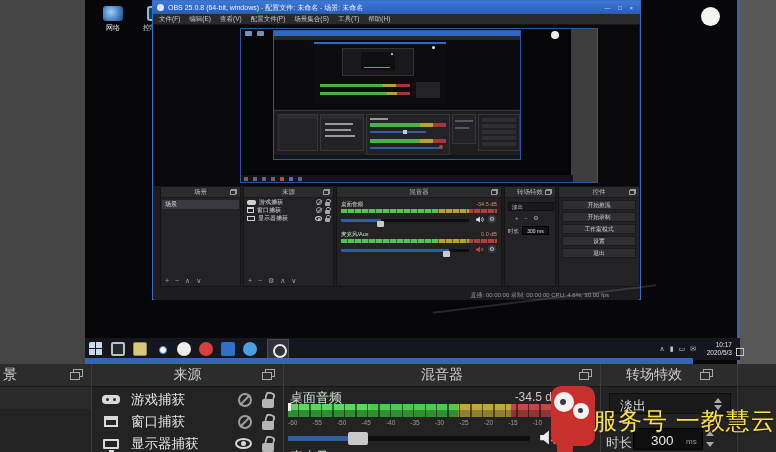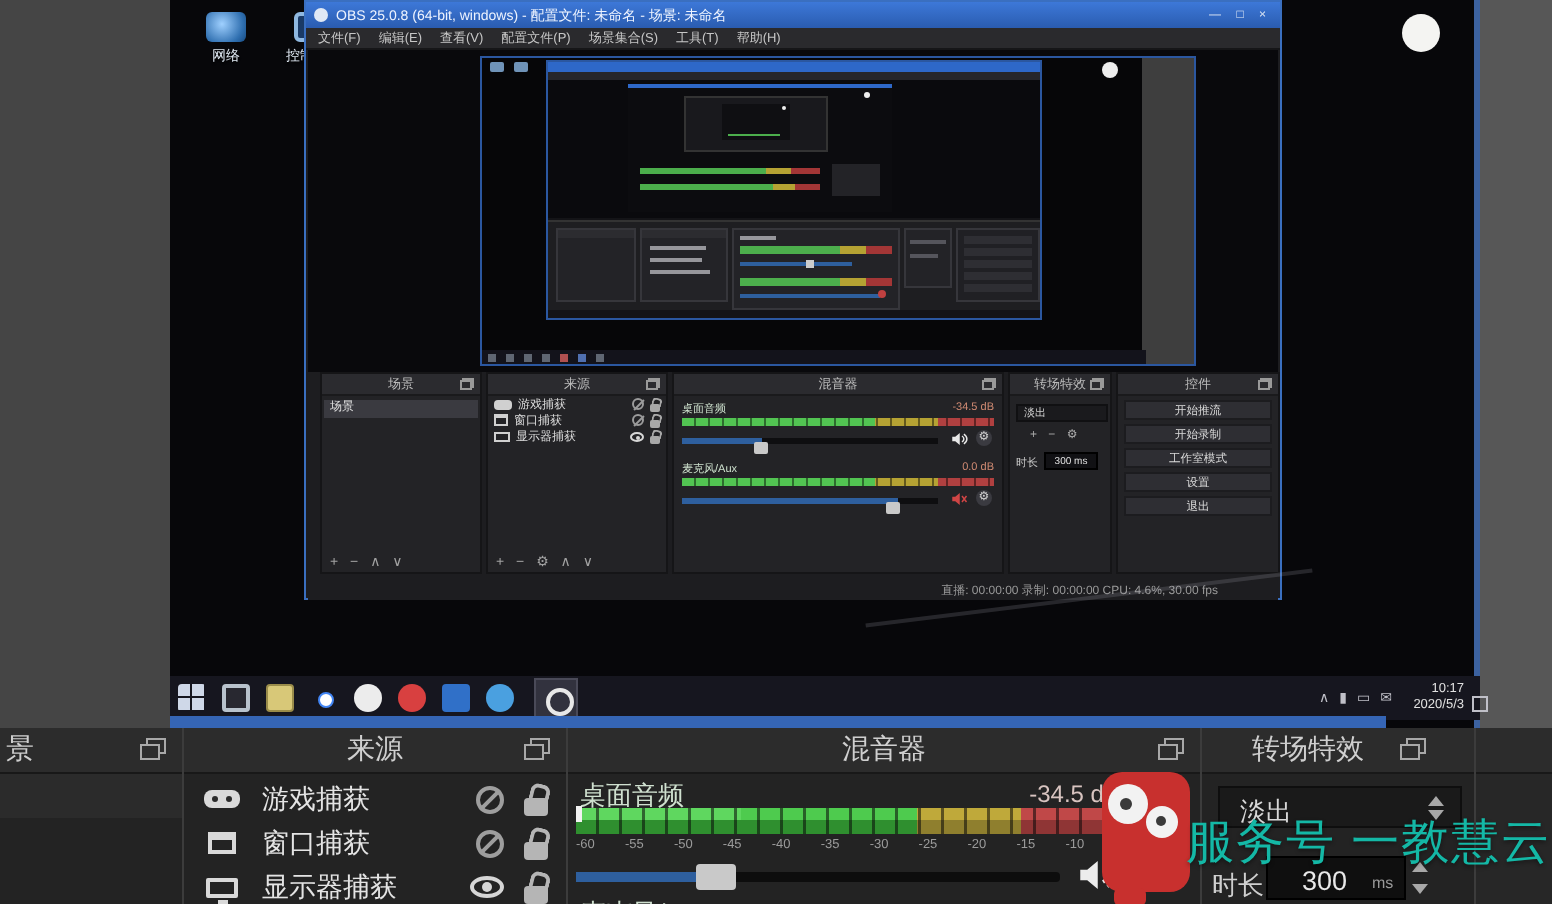--- a/index.html
+++ b/index.html
@@ -181,21 +181,21 @@
 
   
   .wm-logo{position:absolute;left:551px;top:386px;width:44px;height:60px;background:#c8302e;border-radius:10px;z-index:30;}
   .wm-c{position:absolute;border-radius:50%;background:#f2f2f2;}
   .wm-c .p{position:absolute;border-radius:50%;background:#3a3a3a;}
   .wm-c1{left:3px;top:6px;width:20px;height:20px;}
   .wm-c1 .p{left:6px;top:7px;width:6px;height:6px;}
   .wm-c2{left:22px;top:17px;width:16px;height:16px;}
   .wm-c2 .p{left:5px;top:5px;width:5px;height:5px;}
   .wm-foot{position:absolute;left:6px;bottom:-7px;width:16px;height:9px;background:#c8302e;border-radius:3px;}
-  .wm-text{position:absolute;left:593px;top:405px;font-size:24px;letter-spacing:1px;color:#14b8a6;z-index:31;white-space:nowrap;
+  .wm-text{position:absolute;left:593px;top:405px;font-size:24px;letter-spacing:1px;color:#fde047;z-index:31;white-space:nowrap;
            text-shadow:0 1px 2px rgba(0,0,0,.45);}
 </style>
 </head>
 <body>
 
 <div class="stage">
   <div class="right-margin"></div>
 
   <div class="desktop">
     <div class="desktop-edge"></div>

